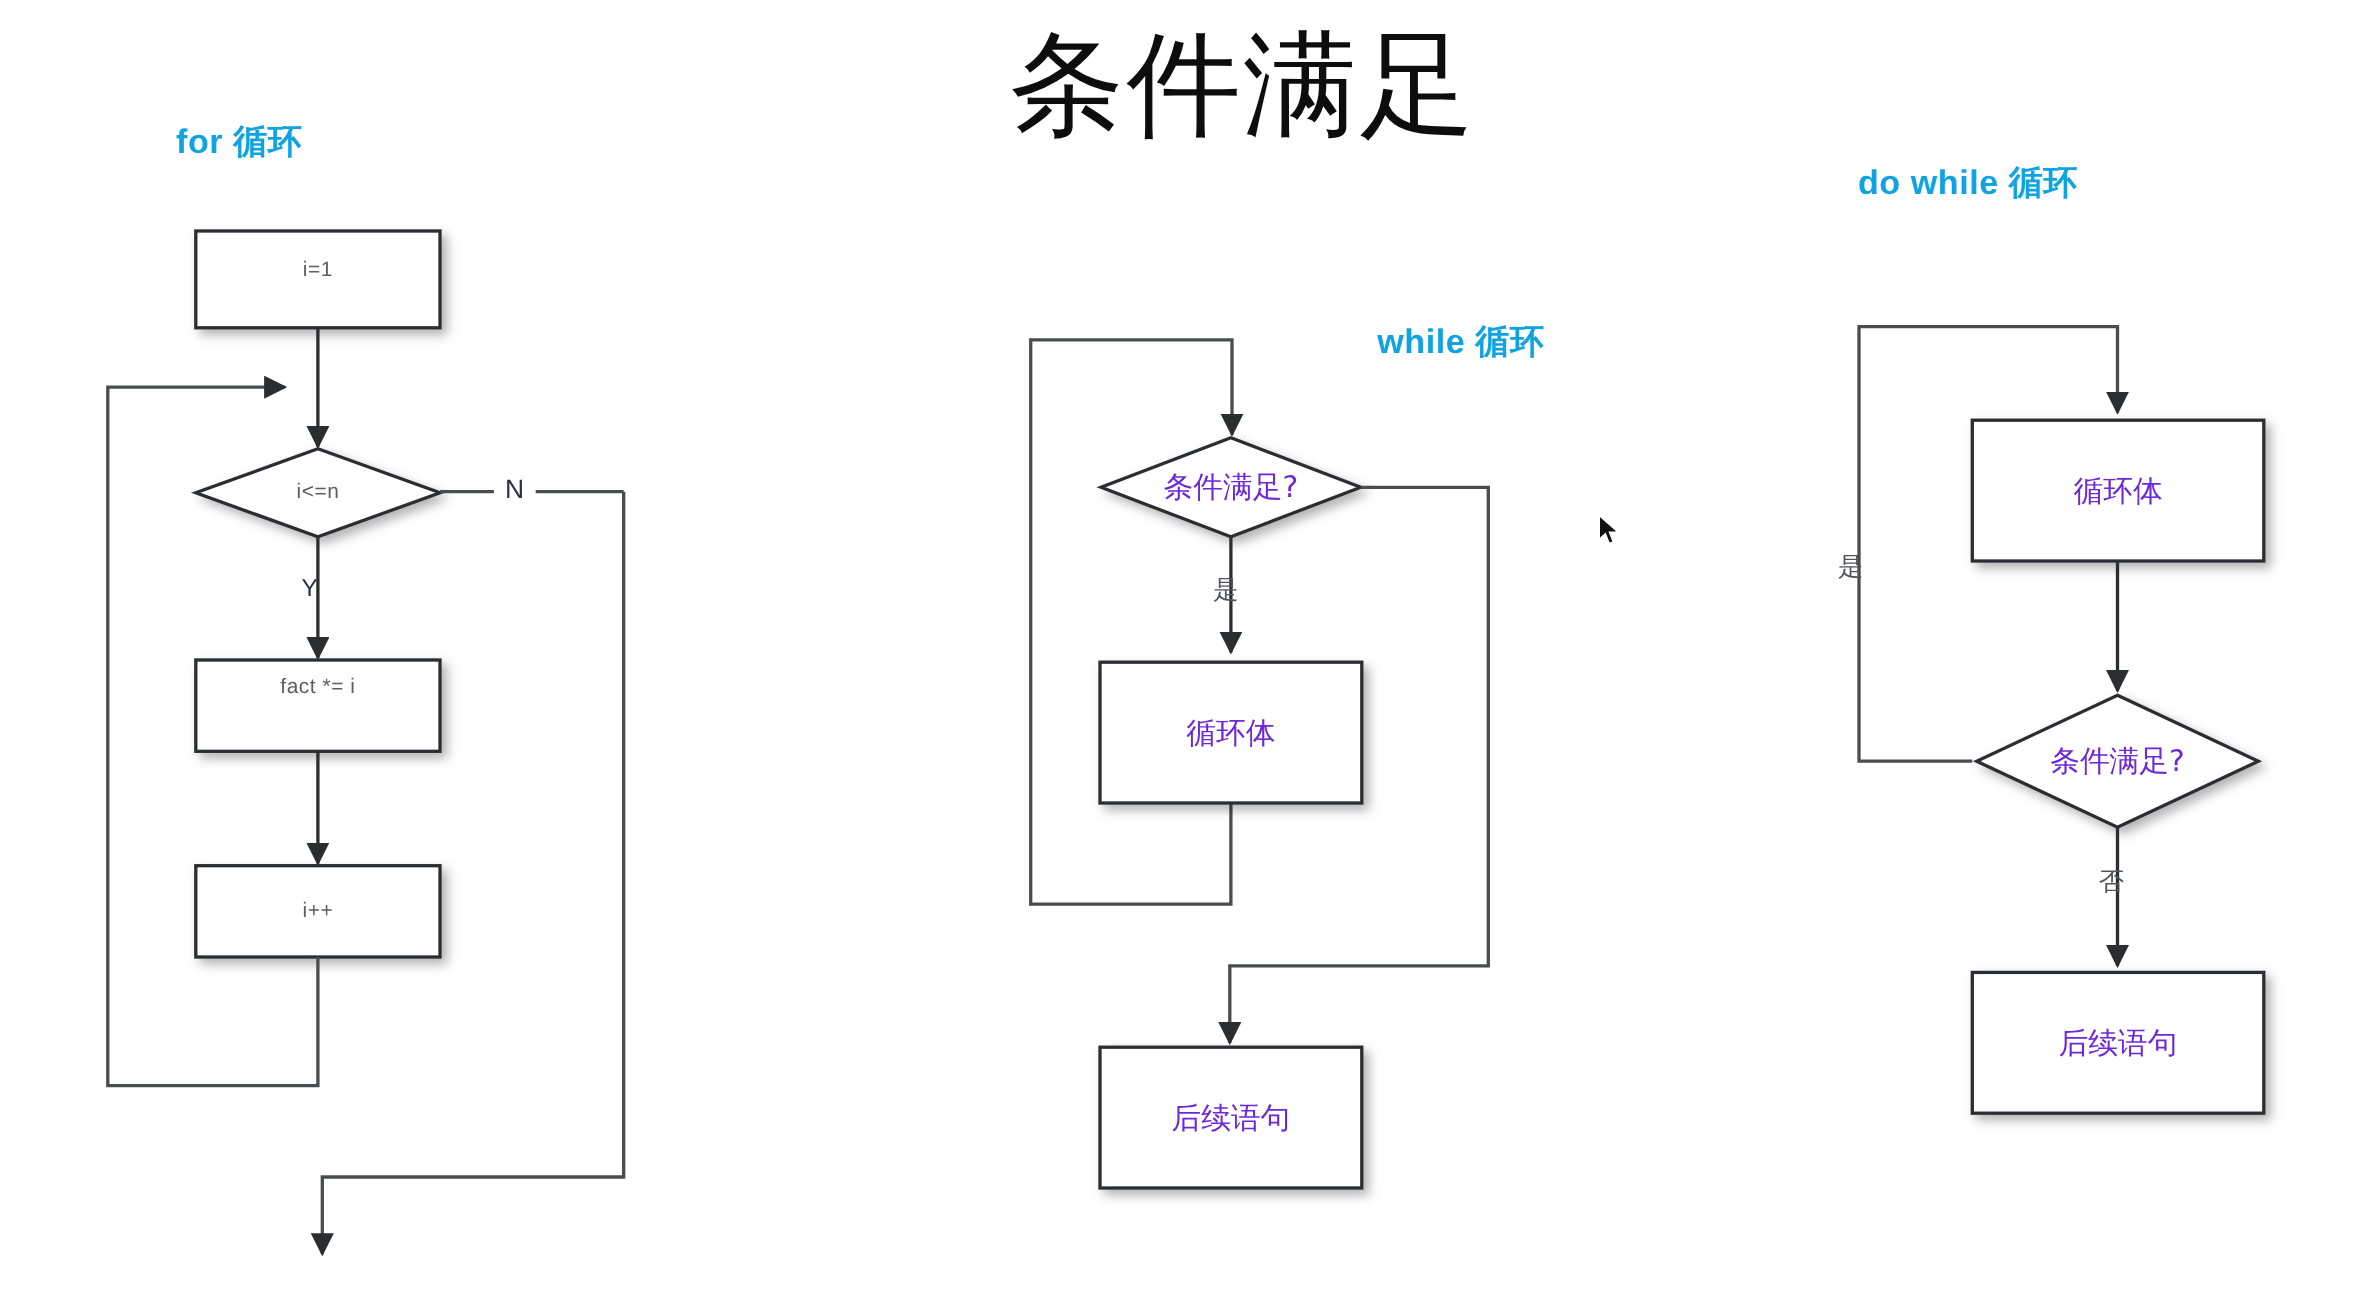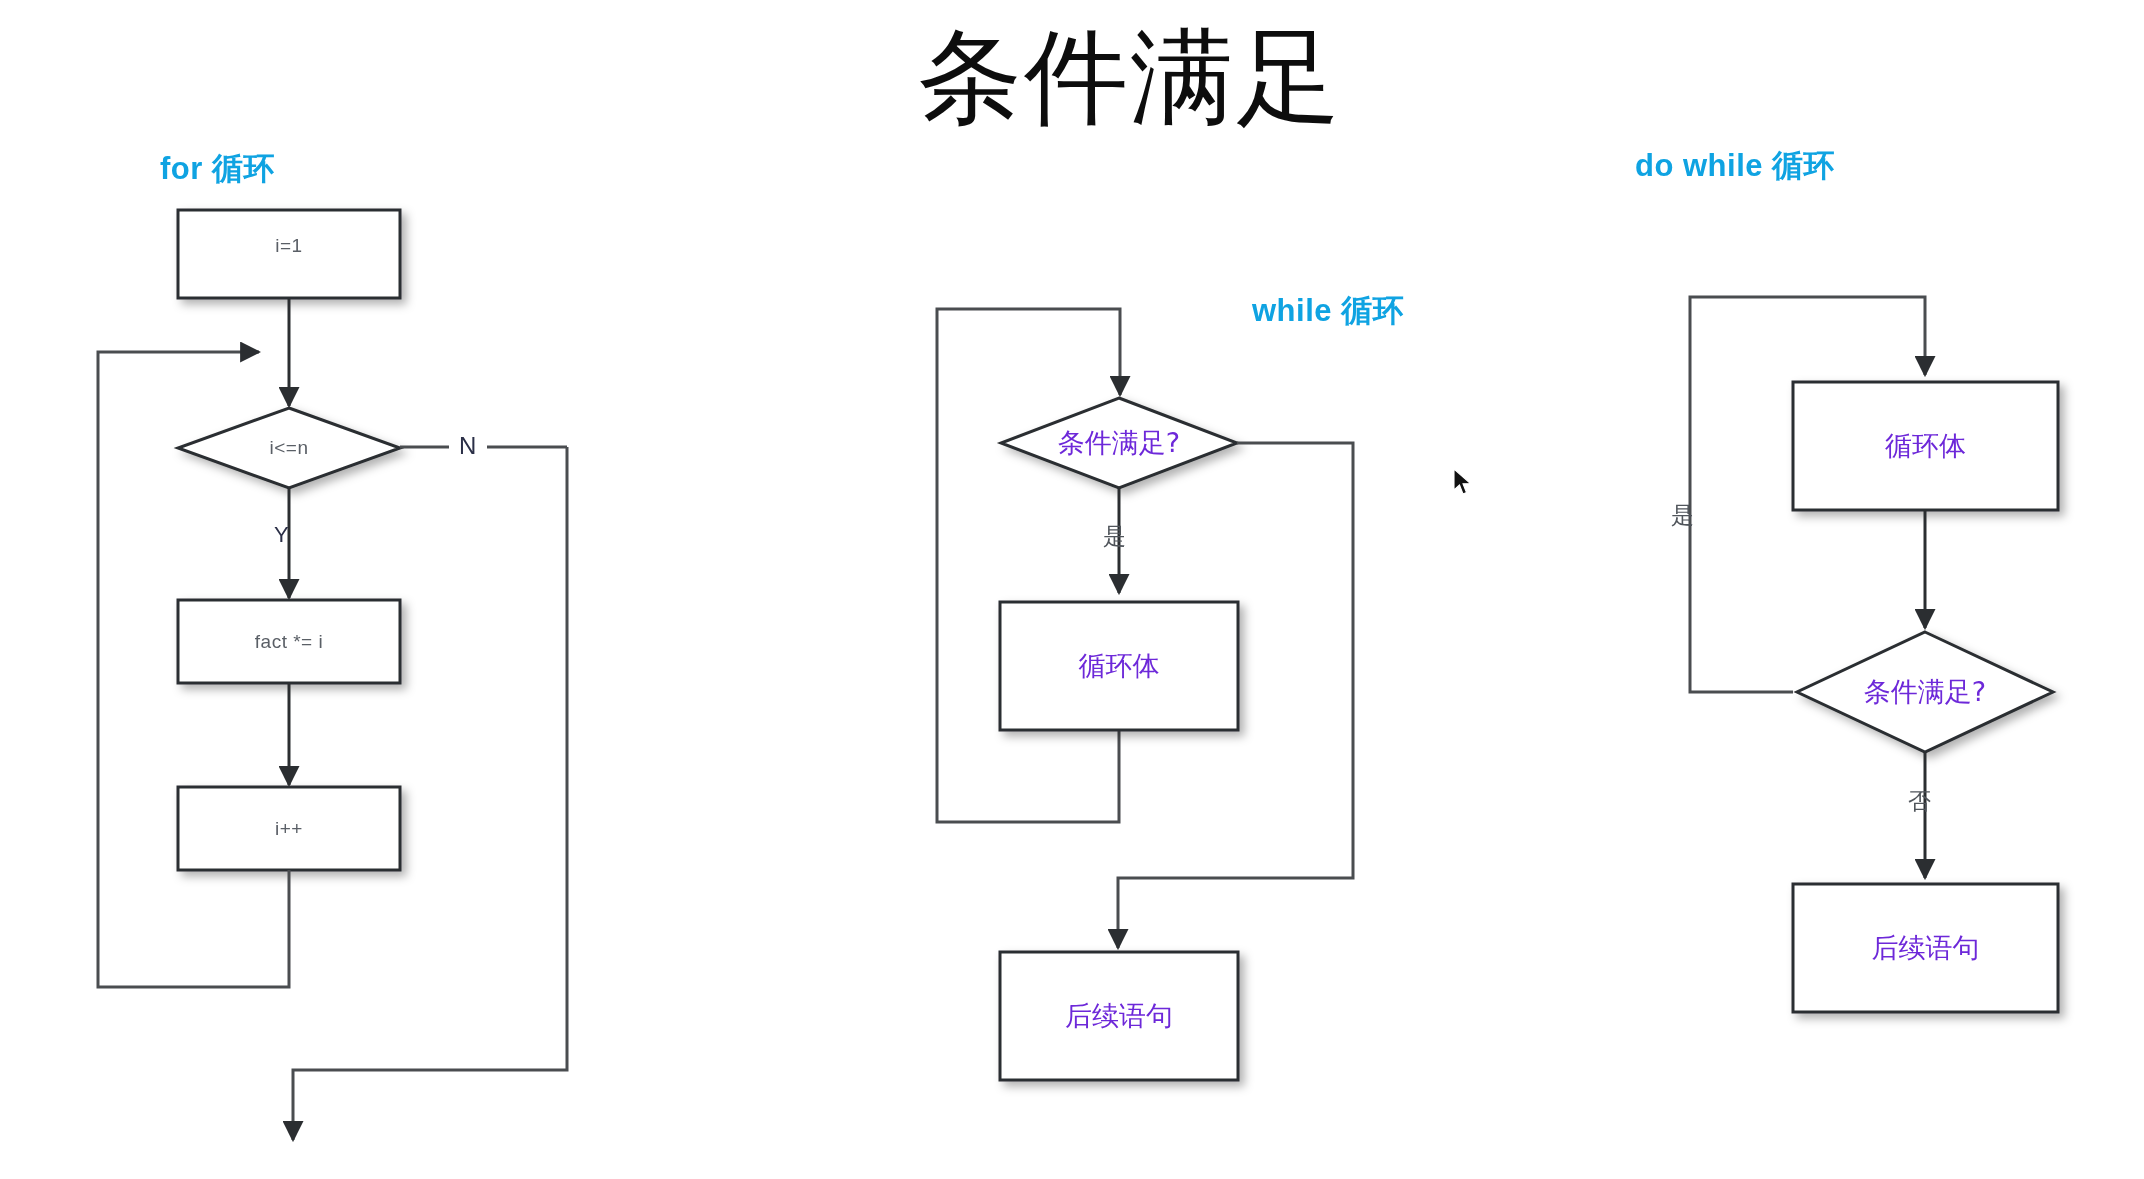--- a/index.html
+++ b/index.html
@@ -88,23 +88,23 @@
     pointer-events: none;
   }
 </style>
 </head>
 <body>
 
 <div id="canvas">
 
   <div class="main-title">条件满足</div>
 
-  <div class="section-title" style="left:160px; top:108px;margin-top:40px;">for 循环</div>
+  <div class="section-title" style="left:160px; top:108px;">for 循环</div>
   <div class="section-title" style="left:1252px; top:290px;">while 循环</div>
-  <div class="section-title" style="left:1635px; top:145px;text-align:right;">do while 循环</div>
+  <div class="section-title" style="left:1689px; top:145px;text-align:right;">do while 循环</div>
 
   <svg class="flow-svg" viewBox="0 0 2144 1179" xmlns="http://www.w3.org/2000/svg">
     <defs>
       <marker id="arrow" viewBox="0 0 10 10" refX="9" refY="5" markerWidth="7" markerHeight="7" orient="auto-start-reverse">
         <path d="M 0 0 L 10 5 L 0 10 z" fill="#2b2e31"></path>
       </marker>
       <filter id="shadow" x="-30%" y="-30%" width="180%" height="180%">
         <feDropShadow dx="5" dy="5" stdDeviation="5" flood-color="#000000" flood-opacity="0.30"></feDropShadow>
       </filter>
       <filter id="softshadow" x="-30%" y="-30%" width="180%" height="180%">
@@ -153,21 +153,21 @@
 
     <polygon points="1925,632 2053,692 1925,752 1797,692" fill="#ffffff" stroke="#2b2e31" stroke-width="3" filter="url(#shadow)"></polygon>
 
     <line x1="1925" y1="752" x2="1925" y2="878" stroke="#2b2e31" stroke-width="3" marker-end="url(#arrow)"></line>
 
     <rect x="1793" y="884" width="265" height="128" fill="#ffffff" stroke="#2b2e31" stroke-width="3" filter="url(#shadow)"></rect>
   </svg>
 
   <div class="node-label label-code" style="left:178px; top:210px; width:222px; height:72px;">i=1</div>
   <div class="node-label label-code" style="left:178px; top:408px; width:222px; height:80px;">i&lt;=n</div>
-  <div class="node-label label-code" style="left:178px; top:600px; width:222px; height:83px;">fact *= i</div>
+  <div class="node-label label-code" style="left:178px; top:583px; width:222px; height:83px;">fact *= i</div>
   <div class="node-label label-code" style="left:178px; top:787px; width:222px; height:83px;">i++</div>
   <div class="edge-label-latin" style="left:459px; top:432px;">N</div>
   <div class="edge-label-latin" style="left:274px; top:522px; font-size:22px;">Y</div>
 
   <div class="node-label label-cjk" style="left:1001px; top:403px; width:236px; height:80px;">条件满足?</div>
   <div class="node-label label-cjk" style="left:1000px; top:602px; width:238px; height:128px;">循环体</div>
   <div class="node-label label-cjk" style="left:1000px; top:952px; width:238px; height:128px;">后续语句</div>
   <div class="edge-label" style="left:1103px; top:521px;">是</div>
 
   <div class="node-label label-cjk" style="left:1793px; top:382px; width:265px; height:128px;">循环体</div>

